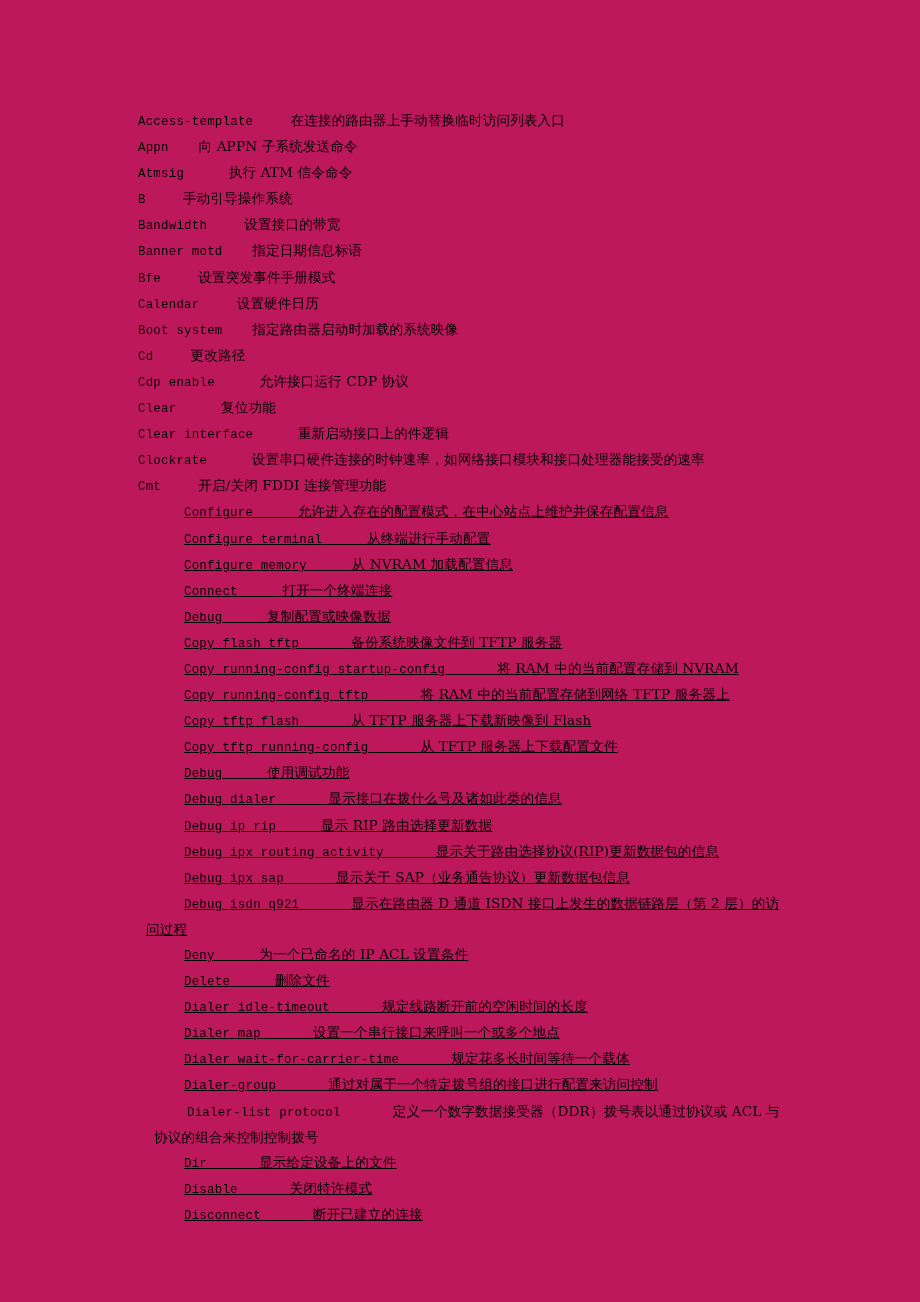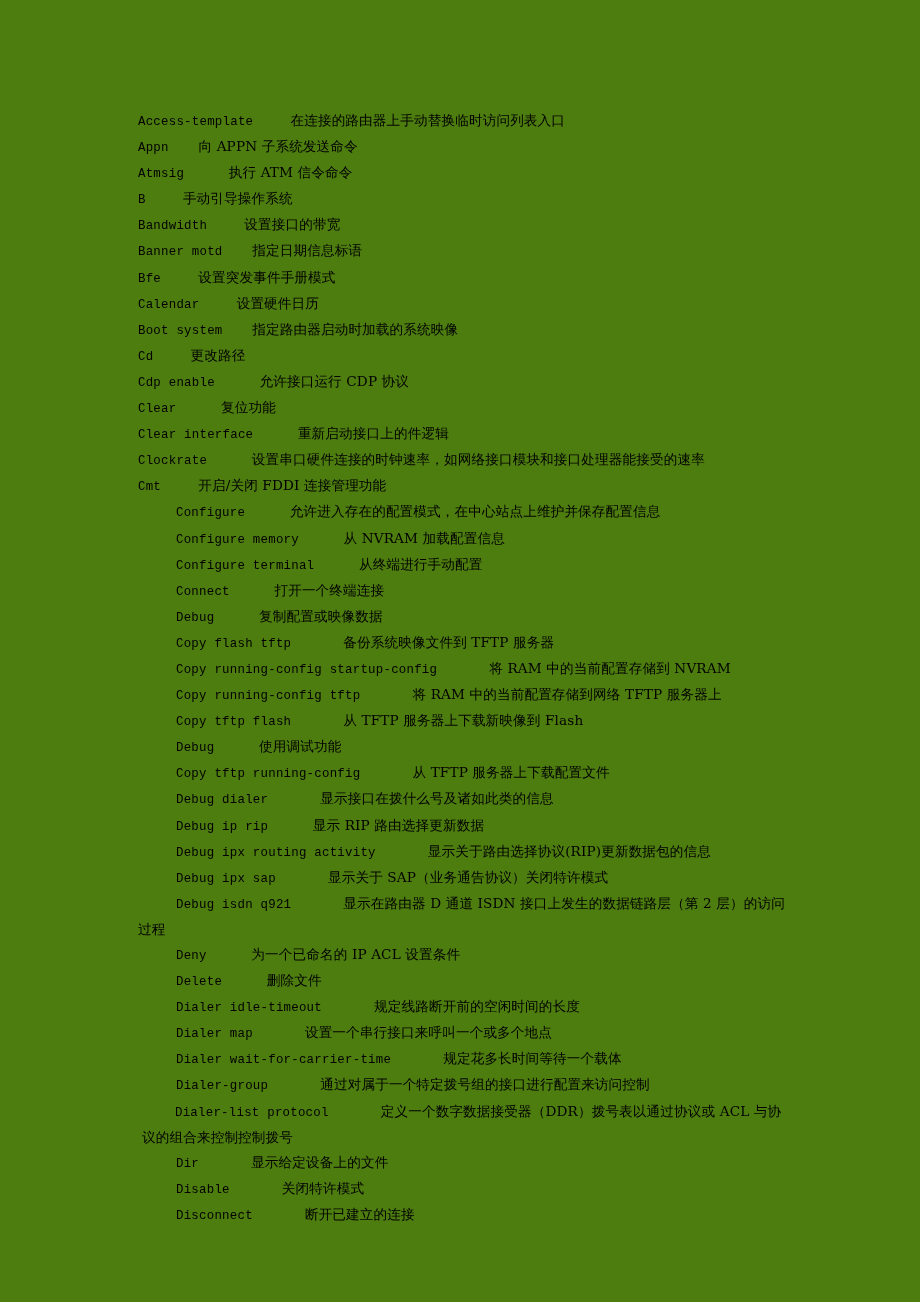--- a/index.html
+++ b/index.html
@@ -13,21 +13,21 @@
     overflow: hidden;
     font-family: "Liberation Serif", serif;
     color: #000000;
     -webkit-font-smoothing: antialiased;
   }
 
   #page {
     position: relative;
     width: 920px;
     height: 1302px;
-    background: #4d7c0f;
+    background: #be185d;
   }
 
   #doc-body {
     position: absolute;
     left: 138px;
     top: 108px;
     width: 652px;   
   }
 
   .line {
@@ -35,26 +35,27 @@
     font-size: 13.4px;
     white-space: normal;
     word-break: break-all;
     text-align: left;
     margin: 0;
     padding: 0;
   }
 
   
   .line.lvl1 {
-    margin-left: 0;
+    margin-left: 8px;
     padding-left: 0;
     text-indent: 38px;
+    text-decoration: underline;
   }
   .line.lvl1b {
-    margin-left: 4px;
+    margin-left: 16px;
     padding-left: 0;
     text-indent: 33px;
   }
   .line.lvl0 {
     text-indent: 0;
   }
 
   .cmd {
     font-family: "Liberation Mono", "DejaVu Sans Mono", monospace;
     font-size: 12.4px;
@@ -87,34 +88,34 @@
       <div class="line lvl0"><span class="cmd">Bfe</span><span class="gap">     </span><span class="cn">设置突发事件手册模式</span></div>
       <div class="line lvl0"><span class="cmd">Calendar</span><span class="gap">     </span><span class="cn">设置硬件日历</span></div>
       <div class="line lvl0"><span class="cmd">Boot system</span><span class="gap">    </span><span class="cn">指定路由器启动时加载的系统映像</span></div>
       <div class="line lvl0"><span class="cmd">Cd</span><span class="gap">     </span><span class="cn">更改路径</span></div>
       <div class="line lvl0"><span class="cmd">Cdp enable</span><span class="gap">      </span><span class="cn">允许接口运行 CDP 协议</span></div>
       <div class="line lvl0"><span class="cmd">Clear</span><span class="gap">      </span><span class="cn">复位功能</span></div>
       <div class="line lvl0"><span class="cmd">Clear interface</span><span class="gap">      </span><span class="cn">重新启动接口上的件逻辑</span></div>
       <div class="line lvl0"><span class="cmd">Clockrate</span><span class="gap">      </span><span class="cn">设置串口硬件连接的时钟速率，如网络接口模块和接口处理器能接受的速率</span></div>
       <div class="line lvl0"><span class="cmd">Cmt</span><span class="gap">     </span><span class="cn">开启/关闭 FDDI 连接管理功能</span></div>
       <div class="line lvl1"><span class="cmd">Configure</span><span class="gap">      </span><span class="cn">允许进入存在的配置模式，在中心站点上维护并保存配置信息</span></div>
+      <div class="line lvl1"><span class="cmd">Configure terminal</span><span class="gap">      </span><span class="cn">从终端进行手动配置</span></div>
       <div class="line lvl1"><span class="cmd">Configure memory</span><span class="gap">      </span><span class="cn">从 NVRAM 加载配置信息</span></div>
-      <div class="line lvl1"><span class="cmd">Configure terminal</span><span class="gap">      </span><span class="cn">从终端进行手动配置</span></div>
       <div class="line lvl1"><span class="cmd">Connect</span><span class="gap">      </span><span class="cn">打开一个终端连接</span></div>
       <div class="line lvl1"><span class="cmd">Debug</span><span class="gap">      </span><span class="cn">复制配置或映像数据</span></div>
       <div class="line lvl1"><span class="cmd">Copy flash tftp</span><span class="gap">       </span><span class="cn">备份系统映像文件到 TFTP 服务器</span></div>
       <div class="line lvl1"><span class="cmd">Copy running-config startup-config</span><span class="gap">       </span><span class="cn">将 RAM 中的当前配置存储到 NVRAM</span></div>
       <div class="line lvl1"><span class="cmd">Copy running-config tftp</span><span class="gap">       </span><span class="cn">将 RAM 中的当前配置存储到网络 TFTP 服务器上</span></div>
       <div class="line lvl1"><span class="cmd">Copy tftp flash</span><span class="gap">       </span><span class="cn">从 TFTP 服务器上下载新映像到 Flash</span></div>
+      <div class="line lvl1"><span class="cmd">Copy tftp running-config</span><span class="gap">       </span><span class="cn">从 TFTP 服务器上下载配置文件</span></div>
       <div class="line lvl1"><span class="cmd">Debug</span><span class="gap">      </span><span class="cn">使用调试功能</span></div>
-      <div class="line lvl1"><span class="cmd">Copy tftp running-config</span><span class="gap">       </span><span class="cn">从 TFTP 服务器上下载配置文件</span></div>
       <div class="line lvl1"><span class="cmd">Debug dialer</span><span class="gap">       </span><span class="cn">显示接口在拨什么号及诸如此类的信息</span></div>
       <div class="line lvl1"><span class="cmd">Debug ip rip</span><span class="gap">      </span><span class="cn">显示 RIP 路由选择更新数据</span></div>
       <div class="line lvl1"><span class="cmd">Debug ipx routing activity</span><span class="gap">       </span><span class="cn">显示关于路由选择协议(RIP)更新数据包的信息</span></div>
-      <div class="line lvl1"><span class="cmd">Debug ipx sap</span><span class="gap">       </span><span class="cn">显示关于 SAP（业务通告协议）关闭特许模式</span></div>
+      <div class="line lvl1"><span class="cmd">Debug ipx sap</span><span class="gap">       </span><span class="cn">显示关于 SAP（业务通告协议）更新数据包信息</span></div>
       <div class="line lvl1"><span class="cmd">Debug isdn q921</span><span class="gap">       </span><span class="cn">显示在路由器 D 通道 ISDN 接口上发生的数据链路层（第 2 层）的访问过程</span></div>
       <div class="line lvl1"><span class="cmd">Deny</span><span class="gap">      </span><span class="cn">为一个已命名的 IP  ACL 设置条件</span></div>
       <div class="line lvl1"><span class="cmd">Delete</span><span class="gap">      </span><span class="cn">删除文件</span></div>
       <div class="line lvl1"><span class="cmd">Dialer idle-timeout</span><span class="gap">       </span><span class="cn">规定线路断开前的空闲时间的长度</span></div>
       <div class="line lvl1"><span class="cmd">Dialer map</span><span class="gap">       </span><span class="cn">设置一个串行接口来呼叫一个或多个地点</span></div>
       <div class="line lvl1"><span class="cmd">Dialer wait-for-carrier-time</span><span class="gap">       </span><span class="cn">规定花多长时间等待一个载体</span></div>
       <div class="line lvl1"><span class="cmd">Dialer-group</span><span class="gap">       </span><span class="cn">通过对属于一个特定拨号组的接口进行配置来访问控制</span></div>
       <div class="line lvl1b"><span class="cmd">Dialer-list protocol</span><span class="gap">       </span><span class="cn">定义一个数字数据接受器（DDR）拨号表以通过协议或 ACL 与协议的组合来控制控制拨号</span></div>
       <div class="line lvl1"><span class="cmd">Dir</span><span class="gap">       </span><span class="cn">显示给定设备上的文件</span></div>
       <div class="line lvl1"><span class="cmd">Disable</span><span class="gap">       </span><span class="cn">关闭特许模式</span></div>

